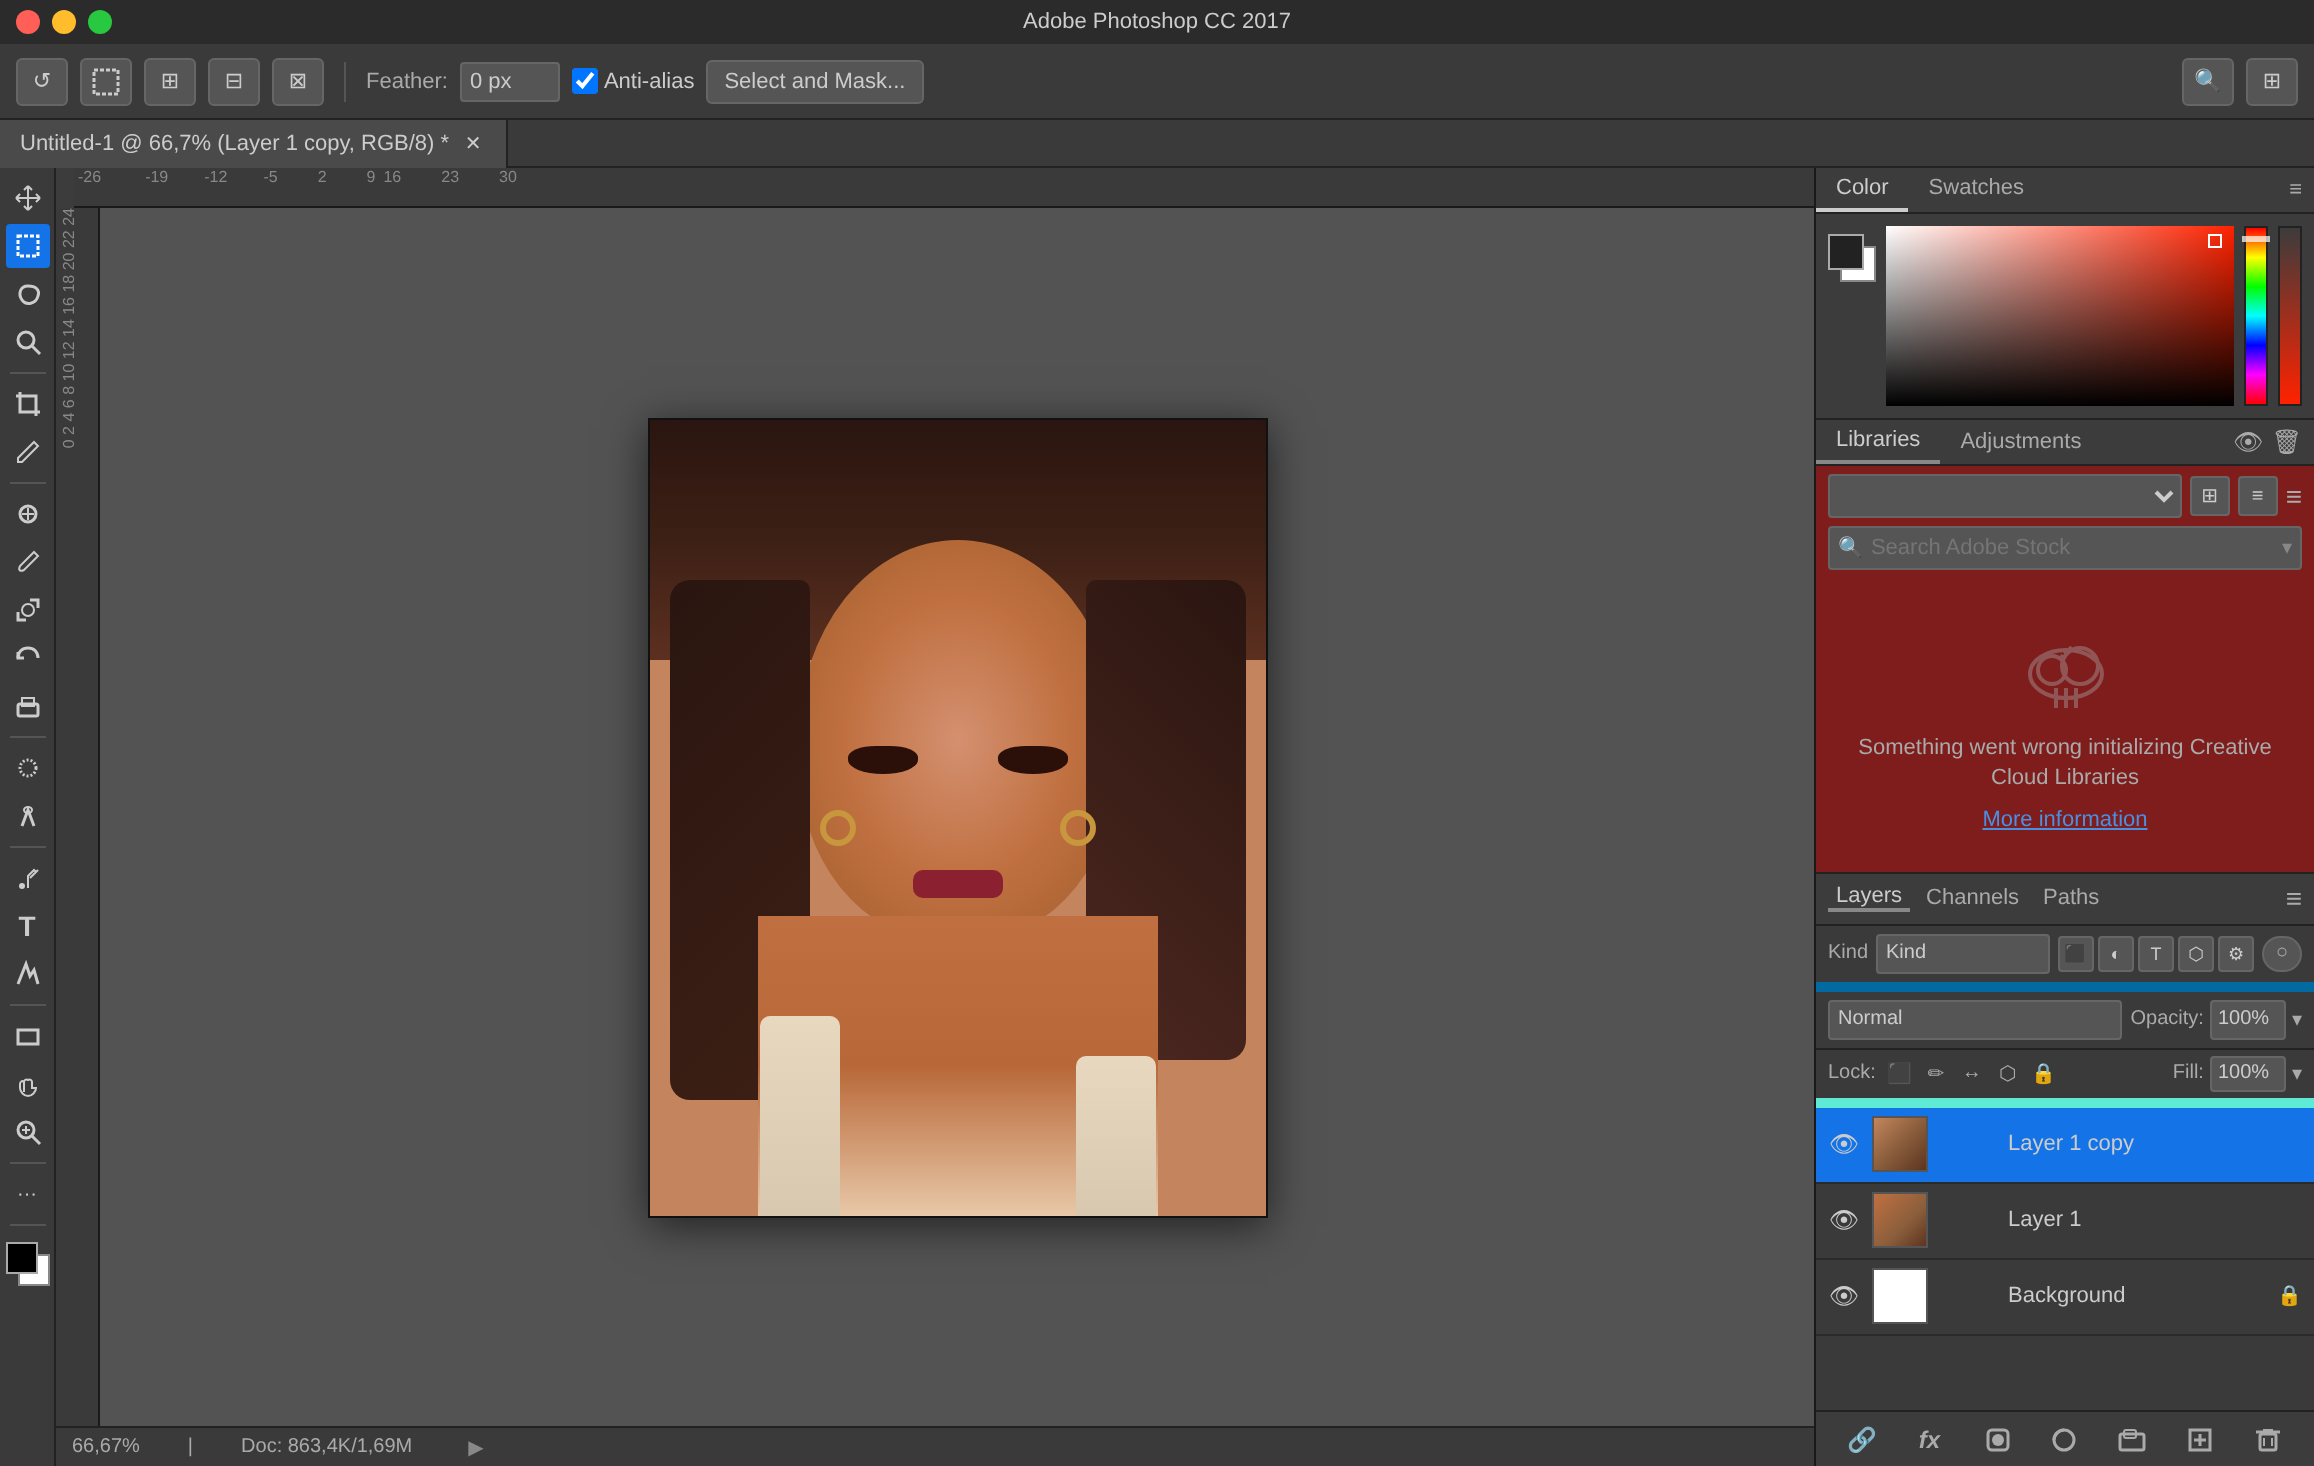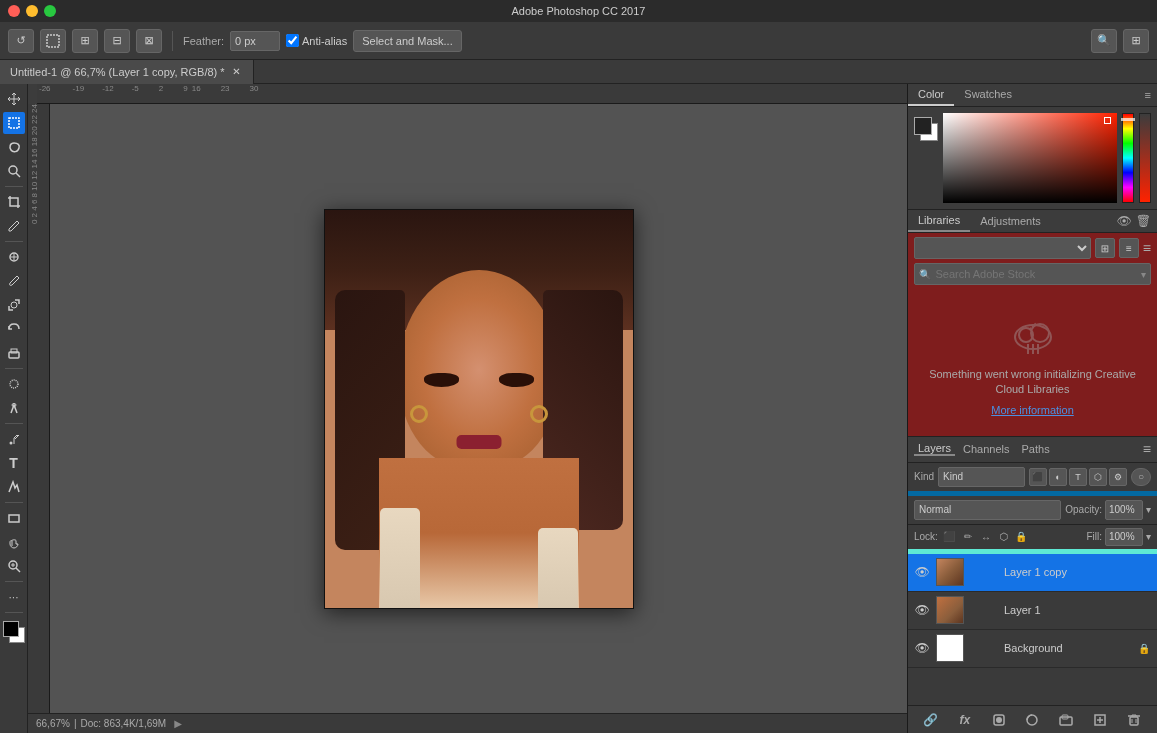--- a/index.html
+++ b/index.html
@@ -28,21 +28,21 @@
     .tool-btn { width: 22px; height: 22px; display: flex; align-items: center; justify-content: center; cursor: pointer; border-radius: 2px; color: #ccc; font-size: 13px; flex-shrink: 0; }
     .tool-btn.active { background: #1473e6; }
     .tool-sep { width: 18px; height: 1px; background: #555; margin: 2px 0; }
 
     
     .tab-bar { height: 24px; background: #3a3a3a; border-bottom: 1px solid #222; display: flex; align-items: center; }
     .tab { height: 24px; padding: 0 10px; display: flex; align-items: center; gap: 6px; background: #4a4a4a; border-right: 1px solid #222; font-size: 11px; color: #ccc; cursor: pointer; }
     .tab-close { width: 12px; height: 12px; display: flex; align-items: center; justify-content: center; border-radius: 50%; font-size: 10px; cursor: pointer; }
 
     
-    .status-bar { height: 20px; background: #3a3a3a; border-top: 1px solid #222; display: flex; align-items: center; padding: 0 8px; gap: 4px; font-size: 10px; color: #aaa; }
+    .status-bar { height: 20px; background: #3a3a3a; border-top: 1px solid #222; display: flex; align-items: center; padding: 0 8px; gap: 24px; font-size: 10px; color: #aaa; }
 
     
     .panel-header { display: flex; align-items: center; background: #3c3c3c; border-bottom: 1px solid #222; }
     .panel-tab { padding: 4px 10px; font-size: 11px; cursor: pointer; color: #aaa; border-bottom: 2px solid transparent; }
     .panel-tab.active { color: #ccc; border-bottom-color: #ccc; }
     .panel-options { margin-left: auto; display: flex; align-items: center; gap: 4px; padding-right: 6px; cursor: pointer; color: #aaa; }
     .libraries-header { display: flex; align-items: center; background: #3c3c3c; border-bottom: 1px solid #222; }
     .libraries-tab { padding: 4px 10px; font-size: 11px; cursor: pointer; color: #ccc; border-bottom: 2px solid #888; }
     .adjustments-tab { padding: 4px 10px; font-size: 11px; cursor: pointer; color: #aaa; }
     .error-state { display: flex; flex-direction: column; align-items: center; justify-content: center; padding: 20px 10px; text-align: center; }

